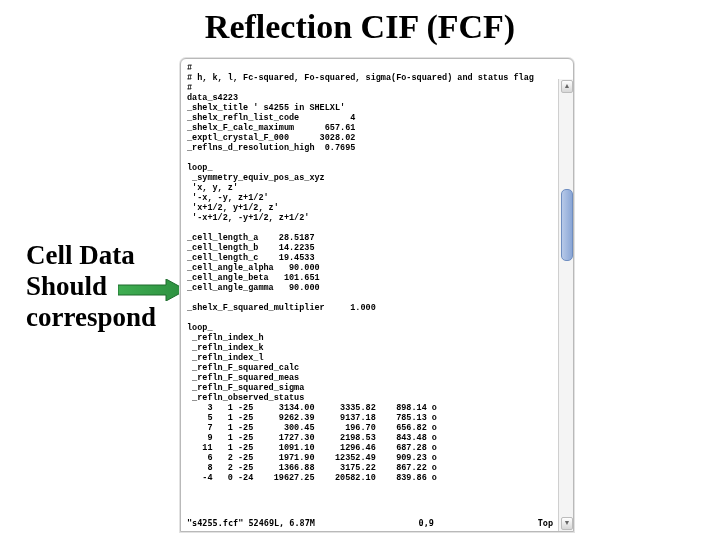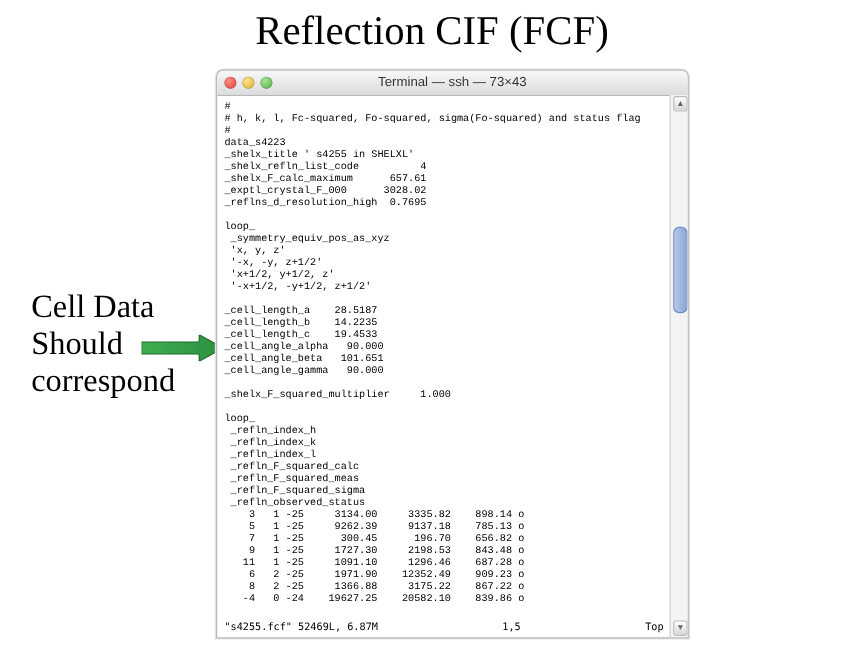--- a/index.html
+++ b/index.html
@@ -8,20 +8,21 @@
     width: 720px;
     height: 540px;
     background: #ffffff;
     font-family: "Times New Roman", Times, serif;
     overflow: hidden;
   }
   .slide {
     position: relative;
     width: 628px;
     height: 540px;
+    font-weight: bold;
   }
   .title {
     position: absolute;
     top: 8px;
     left: 0;
     width: 720px;
     text-align: center;
     font-size: 34px;
     color: #000;
   }
@@ -156,28 +157,20 @@
     <defs>
       <linearGradient id="g1" x1="0" y1="0" x2="1" y2="0">
         <stop offset="0" stop-color="#3fae52"></stop>
         <stop offset="1" stop-color="#2c8e3f"></stop>
       </linearGradient>
     </defs>
     <polygon points="0,6 48,6 48,0 68,11 48,22 48,16 0,16" fill="url(#g1)" stroke="#1e6b2d" stroke-width="1"></polygon>
   </svg>
 
   <div class="window">
-    <div class="titlebar">
-      <div class="traffic">
-        <div class="tl red"></div>
-        <div class="tl yellow"></div>
-        <div class="tl green"></div>
-      </div>
-      <div class="win-title">Terminal — ssh — 73×43</div>
-    </div>
 
     <div class="term">#
 # h, k, l, Fc-squared, Fo-squared, sigma(Fo-squared) and status flag
 #
 data_s4223
 _shelx_title ' s4255 in SHELXL'
 _shelx_refln_list_code          4
 _shelx_F_calc_maximum      657.61
 _exptl_crystal_F_000      3028.02
 _reflns_d_resolution_high  0.7695
@@ -216,18 +209,18 @@
    -4   0 -24    19627.25    20582.10    839.86 o</div>
 
     <div class="scrollbar">
       <div class="scroll-cap up">▲</div>
       <div class="scroll-thumb"></div>
       <div class="scroll-cap down">▼</div>
     </div>
 
     <div class="statusbar">
       <span>"s4255.fcf" 52469L, 6.87M</span>
-      <span>1,5</span>
+      <span>0,9</span>
       <span>Top</span>
     </div>
   </div>
 
 </div>
 
 </body></html>

